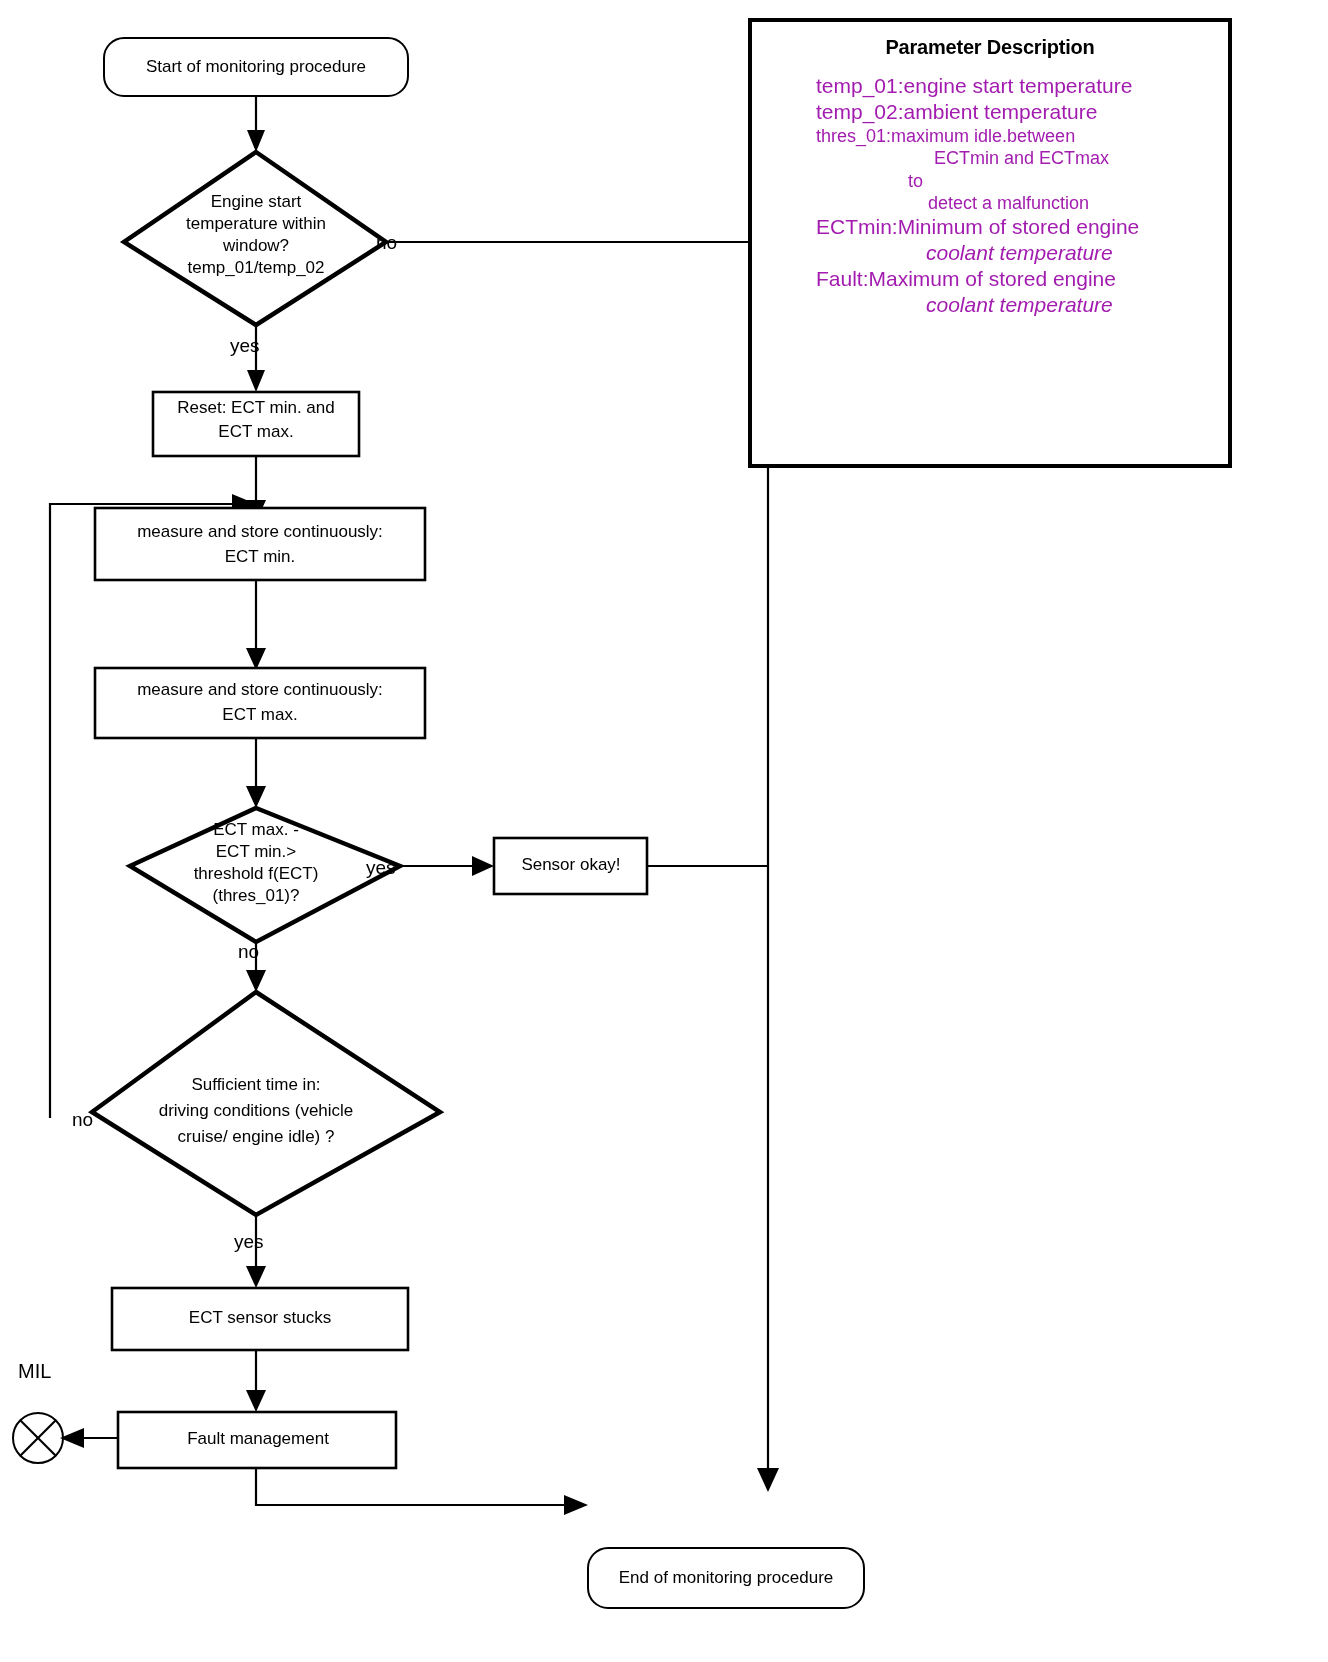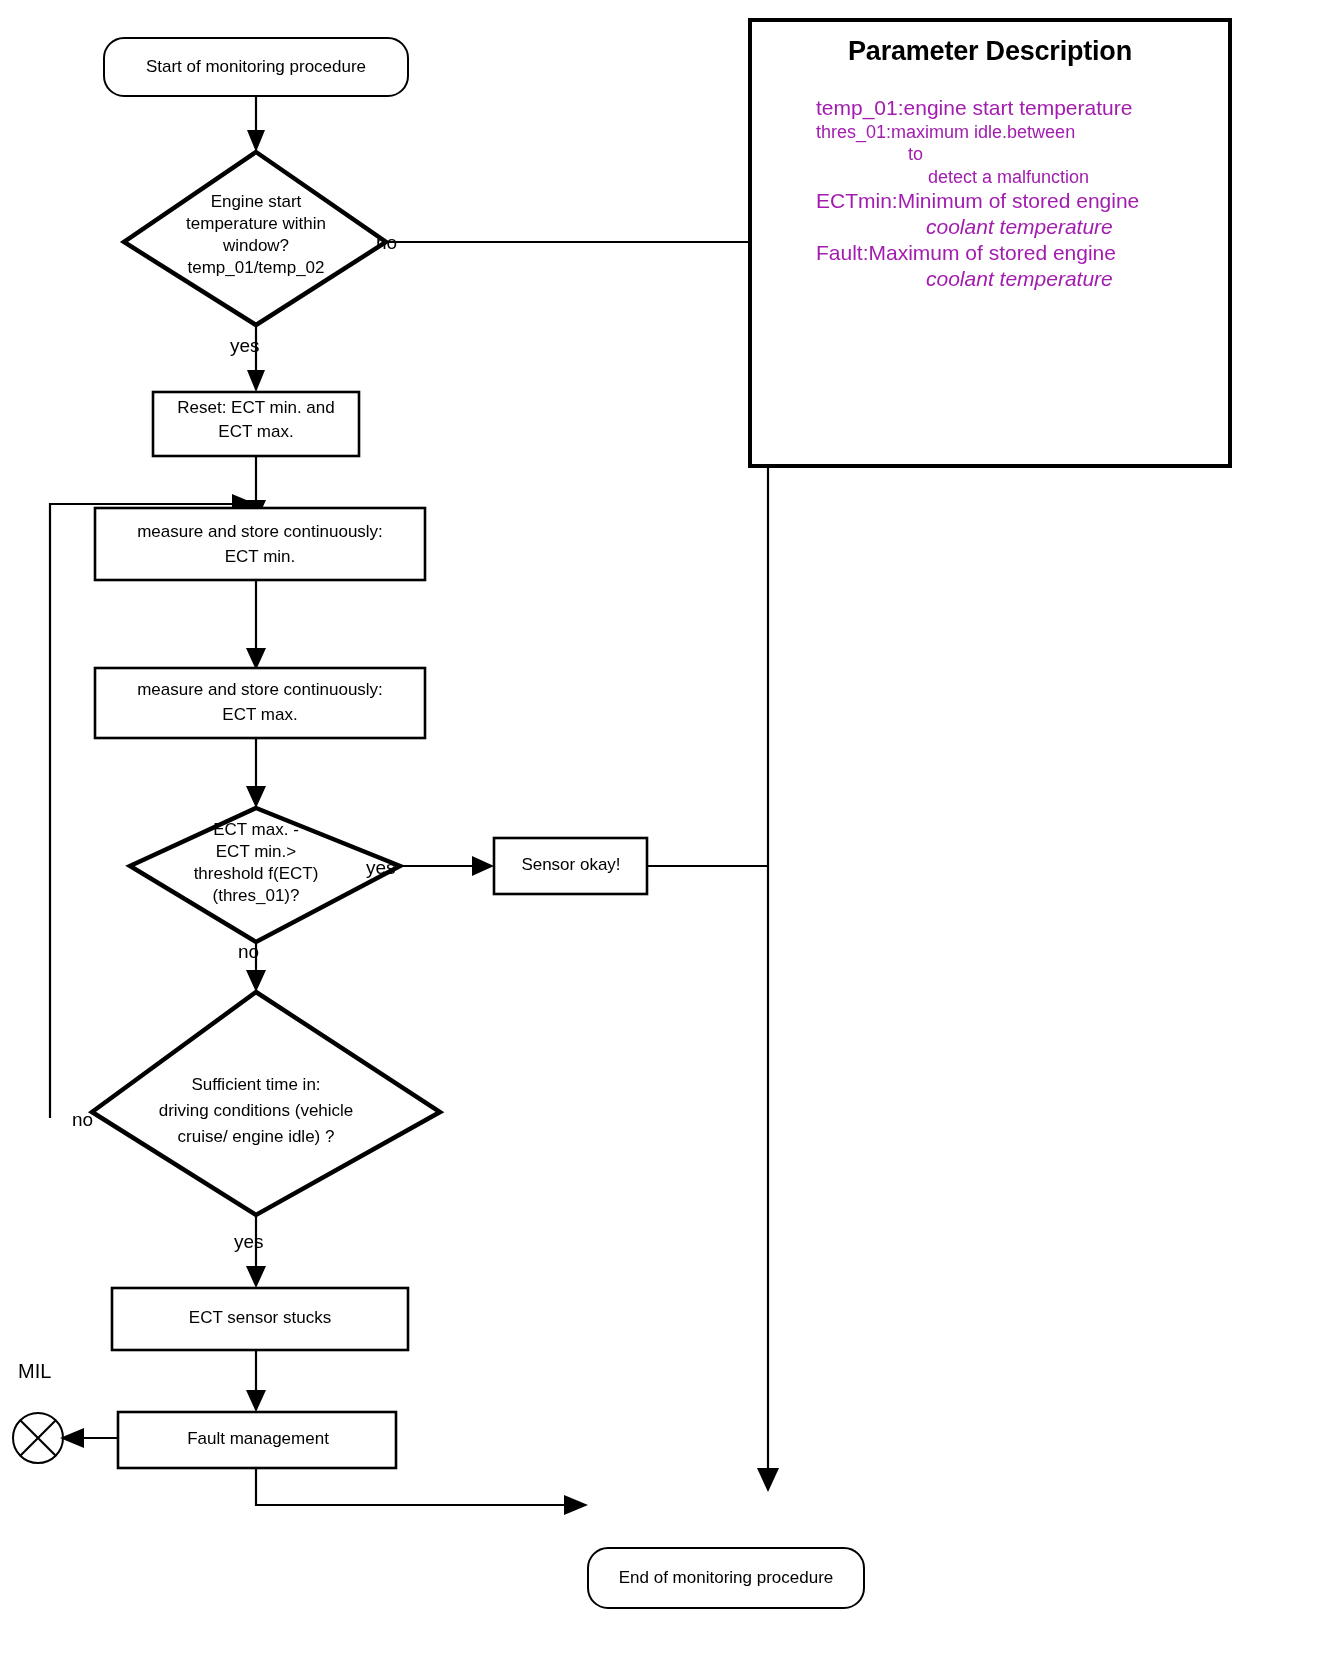--- a/index.html
+++ b/index.html
@@ -70,24 +70,24 @@
     width: 484px;
     height: 450px;
     border: 4px solid #000000;
     background: #ffffff;
     box-sizing: border-box;
     padding: 14px 16px 10px 16px;
   }
   #param-title {
     text-align: center;
     font-family: "Liberation Sans", sans-serif;
-    font-size: 27px;
+    font-size: 20px;
     font-weight: bold;
     color: #000000;
-    margin-bottom: 28px;
+    margin-bottom: 14px;
     letter-spacing: -0.2px;
   }
   .param-row {
     display: flex;
     align-items: baseline;
     font-family: "Liberation Sans", sans-serif;
     color: #a21caf;
     margin-left: 48px;
   }
   .param-key {
@@ -224,25 +224,33 @@
   </svg>
 
   <div id="param-panel">
     <div id="param-title">Parameter Description</div>
     <div id="param-rows">
         <div class="param-row psize-normal">
           <span class="param-key">temp_01:</span>
           <span> </span>
           <span class="param-val">engine start temperature</span>
         </div>
+        <div class="param-row psize-normal">
+          <span class="param-key">temp_02:</span>
+          <span> </span>
+          <span class="param-val">ambient temperature</span>
+        </div>
         <div class="param-row psize-big">
           <span class="param-key">thres_01:</span>
           <span> </span>
           <span class="param-val">maximum idle.between</span>
         </div>
+        <div class="param-row psize-big pindent-1">
+          <span class="param-val">ECTmin and ECTmax</span>
+        </div>
         <div class="param-row psize-big pindent-2">
           <span class="param-val">to</span>
         </div>
         <div class="param-row psize-big pindent-3">
           <span class="param-val">detect a malfunction</span>
         </div>
         <div class="param-row psize-normal">
           <span class="param-key">ECTmin:</span>
           <span> </span>
           <span class="param-val">Minimum of stored engine</span>

